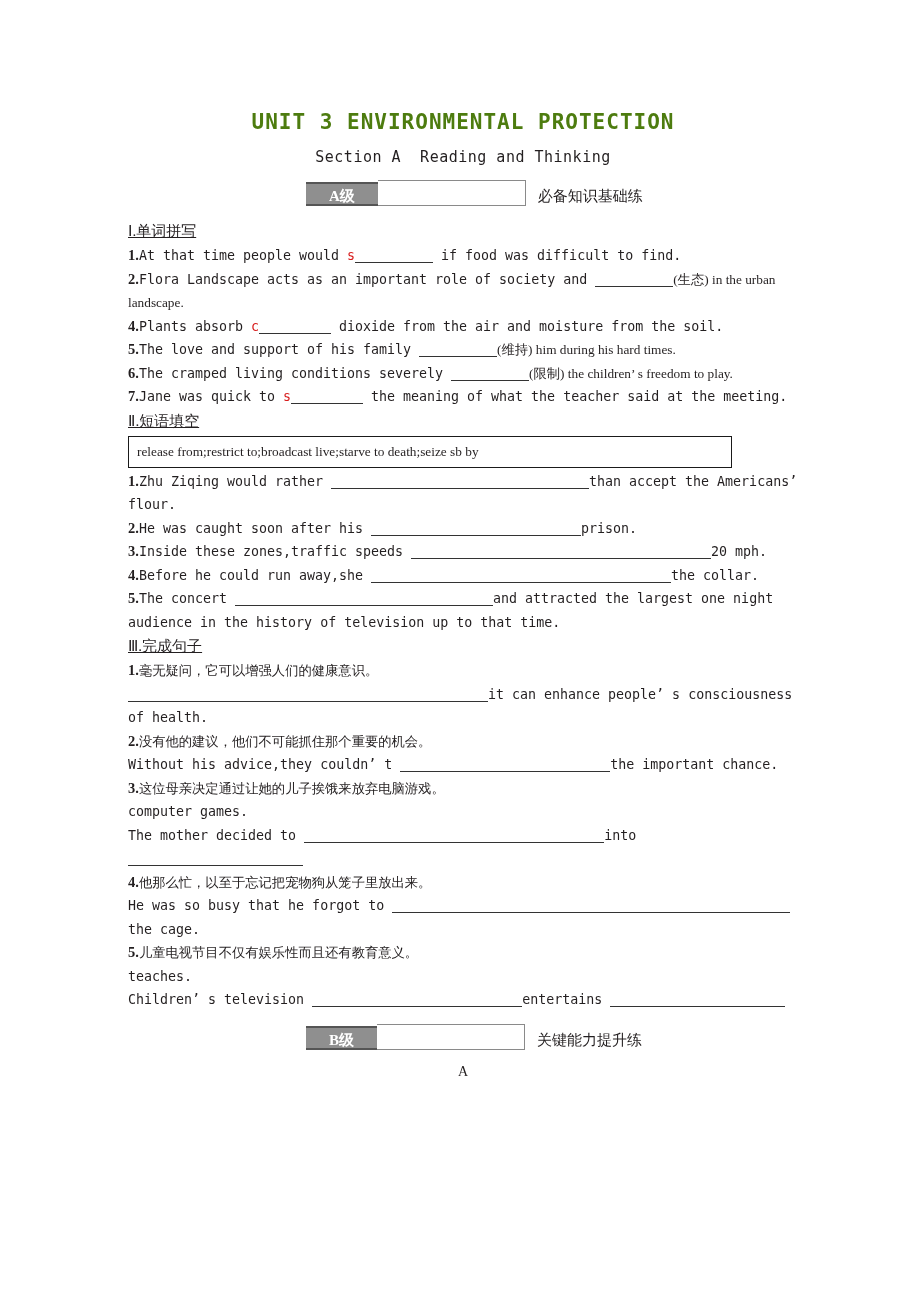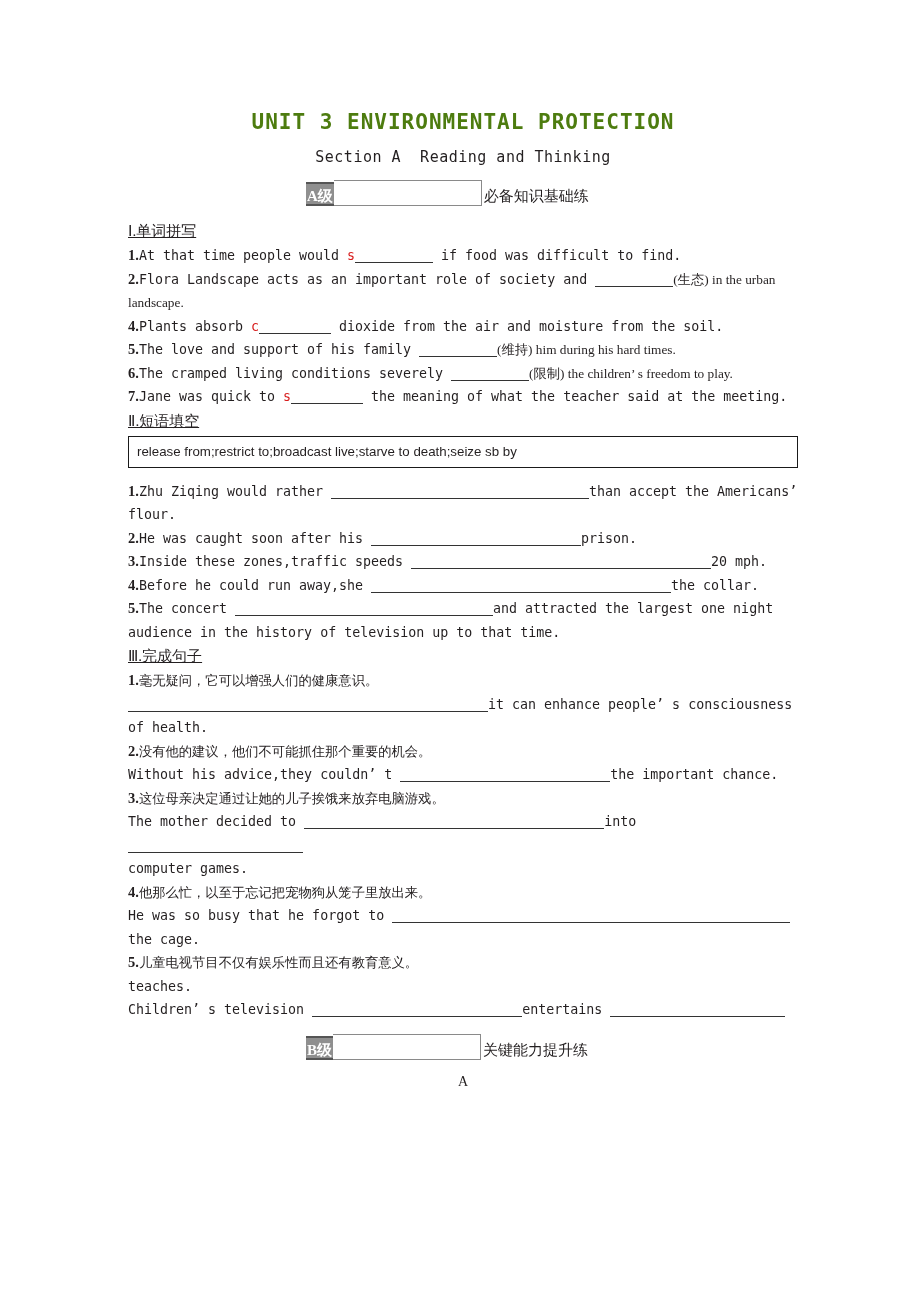--- a/index.html
+++ b/index.html
@@ -57,42 +57,42 @@
     padding-left: 178px;
     height: 30px;
   }
   .level-badge {
     background: #8f8f8f;
     color: #ffffff;
     font-family: "Liberation Serif", serif;
     font-weight: bold;
     font-size: 15px;
     line-height: 24px;
-    padding: 0 1px;
+    padding: 0 23px;
     height: 24px;
     box-sizing: border-box;
     border-top: 2px solid #555;
     border-bottom: 2px solid #555;
     white-space: nowrap;
     position: relative;
     z-index: 2;
   }
   .level-box {
     width: 148px;
     height: 26px;
     border: 1px solid #8a8a8a;
     border-left: none;
     box-sizing: border-box;
     background: #ffffff;
   }
   .level-caption {
     font-family: "Liberation Serif", serif;
     font-size: 15px;
     line-height: 17px;
-    margin-left: 2px;
+    margin-left: 12px;
     white-space: nowrap;
     align-self: flex-end;
     padding-bottom: 1px;
   }
 
   
   .rnum {
     font-family: "Liberation Serif", serif;
     font-size: 15px;
     line-height: 23px;
@@ -135,26 +135,26 @@
   .b-2xl{ width: 210px; }
   .b-3xl{ width: 258px; }
   .b-4xl{ width: 300px; }
   .b-6xl{ width: 360px; }
   .b-wide { width: 398px; }
 
   
   .wordbank {
     border: 1px solid #1a1a1a;
     box-sizing: border-box;
-    width: 670px;
+    width: 604px;
     padding: 5px 8px 6px 8px;
-    font-family: Liberation Sans, sans-serif;
+    font-family: Liberation Serif, serif;
     font-size: 13.3px;
     line-height: 19px;
-    margin: 3px 0 12px 0;
+    margin: 3px 0 2px 0;
   }
 
   
   .pagemark {
     font-family: "Liberation Serif", serif;
     font-size: 14px;
     text-align: center;
     margin-top: 12px;
     width: 670px;
   }
@@ -238,24 +238,24 @@
     <div class="line">
       <span class="num">2.</span><span class="zh">没有他的建议，他们不可能抓住那个重要的机会。</span>
     </div>
     <div class="line">
       <span>Without his advice,they couldn’ t </span><span class="blank b-2xl"></span><span>the important chance.</span>
     </div>
 
     <div class="line">
       <span class="num">3.</span><span class="zh">这位母亲决定通过让她的儿子挨饿来放弃电脑游戏。</span>
     </div>
+    <div class="line">computer games.</div>
     <div class="line">
       <span>The mother decided to </span><span class="blank b-4xl"></span><span>into</span> <span class="blank b-xl"></span>
     </div>
-    <div class="line">computer games.</div>
 
     <div class="line">
       <span class="num">4.</span><span class="zh">他那么忙，以至于忘记把宠物狗从笼子里放出来。</span>
     </div>
     <div class="line">
       <span>He was so busy that he forgot to </span><span class="blank b-wide"></span>
     </div>
     <div class="line">the cage.</div>
 
     <div class="line">

